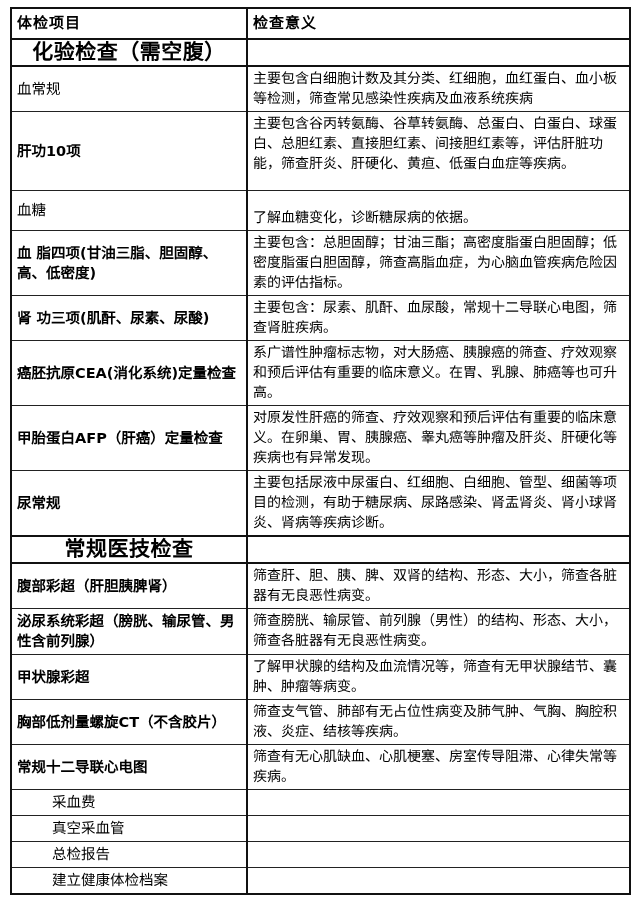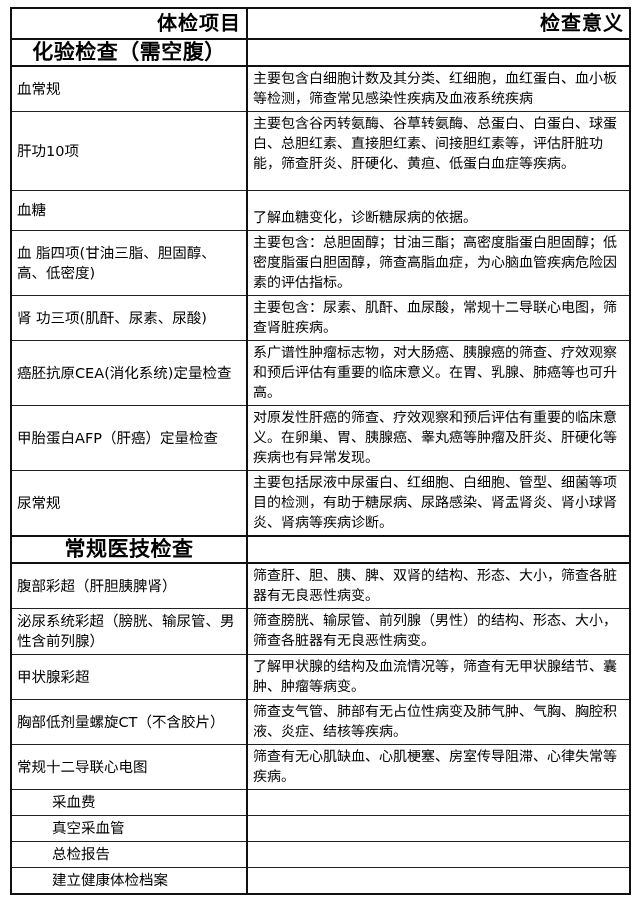--- a/index.html
+++ b/index.html
@@ -46,23 +46,23 @@
   }
 
   
   table.exam-table td.c-item,
   table.exam-table th.c-item {
     border-right: 2px solid #111111;
   }
 
   
   tr.head-row td {
-    text-align: right;
+    text-align: left;
     font-weight: bold;
-    font-size: 20px;
+    font-size: 15px;
     line-height: 24px;
     height: 30px;
     border-bottom: 2px solid #111111;
     letter-spacing: 1px;
   }
 
   
   tr.section-row td.c-item {
     text-align: center;
     font-weight: bold;
@@ -88,21 +88,21 @@
     font-size: 14px;
     line-height: 20px;
     vertical-align: top;
     padding-top: 1px;
   }
   tr.data-row td.c-item {
     vertical-align: middle;
   }
 
   
-  tr.data-row.tall td.c-item { vertical-align: middle; }
+  tr.data-row.tall td.c-item { vertical-align: middle; font-weight: bold; }
 
   
   tr.fee-row td {
     height: 25px;
     font-size: 14.5px;
     line-height: 20px;
     vertical-align: middle;
     padding-left: 40px;
   }
 

